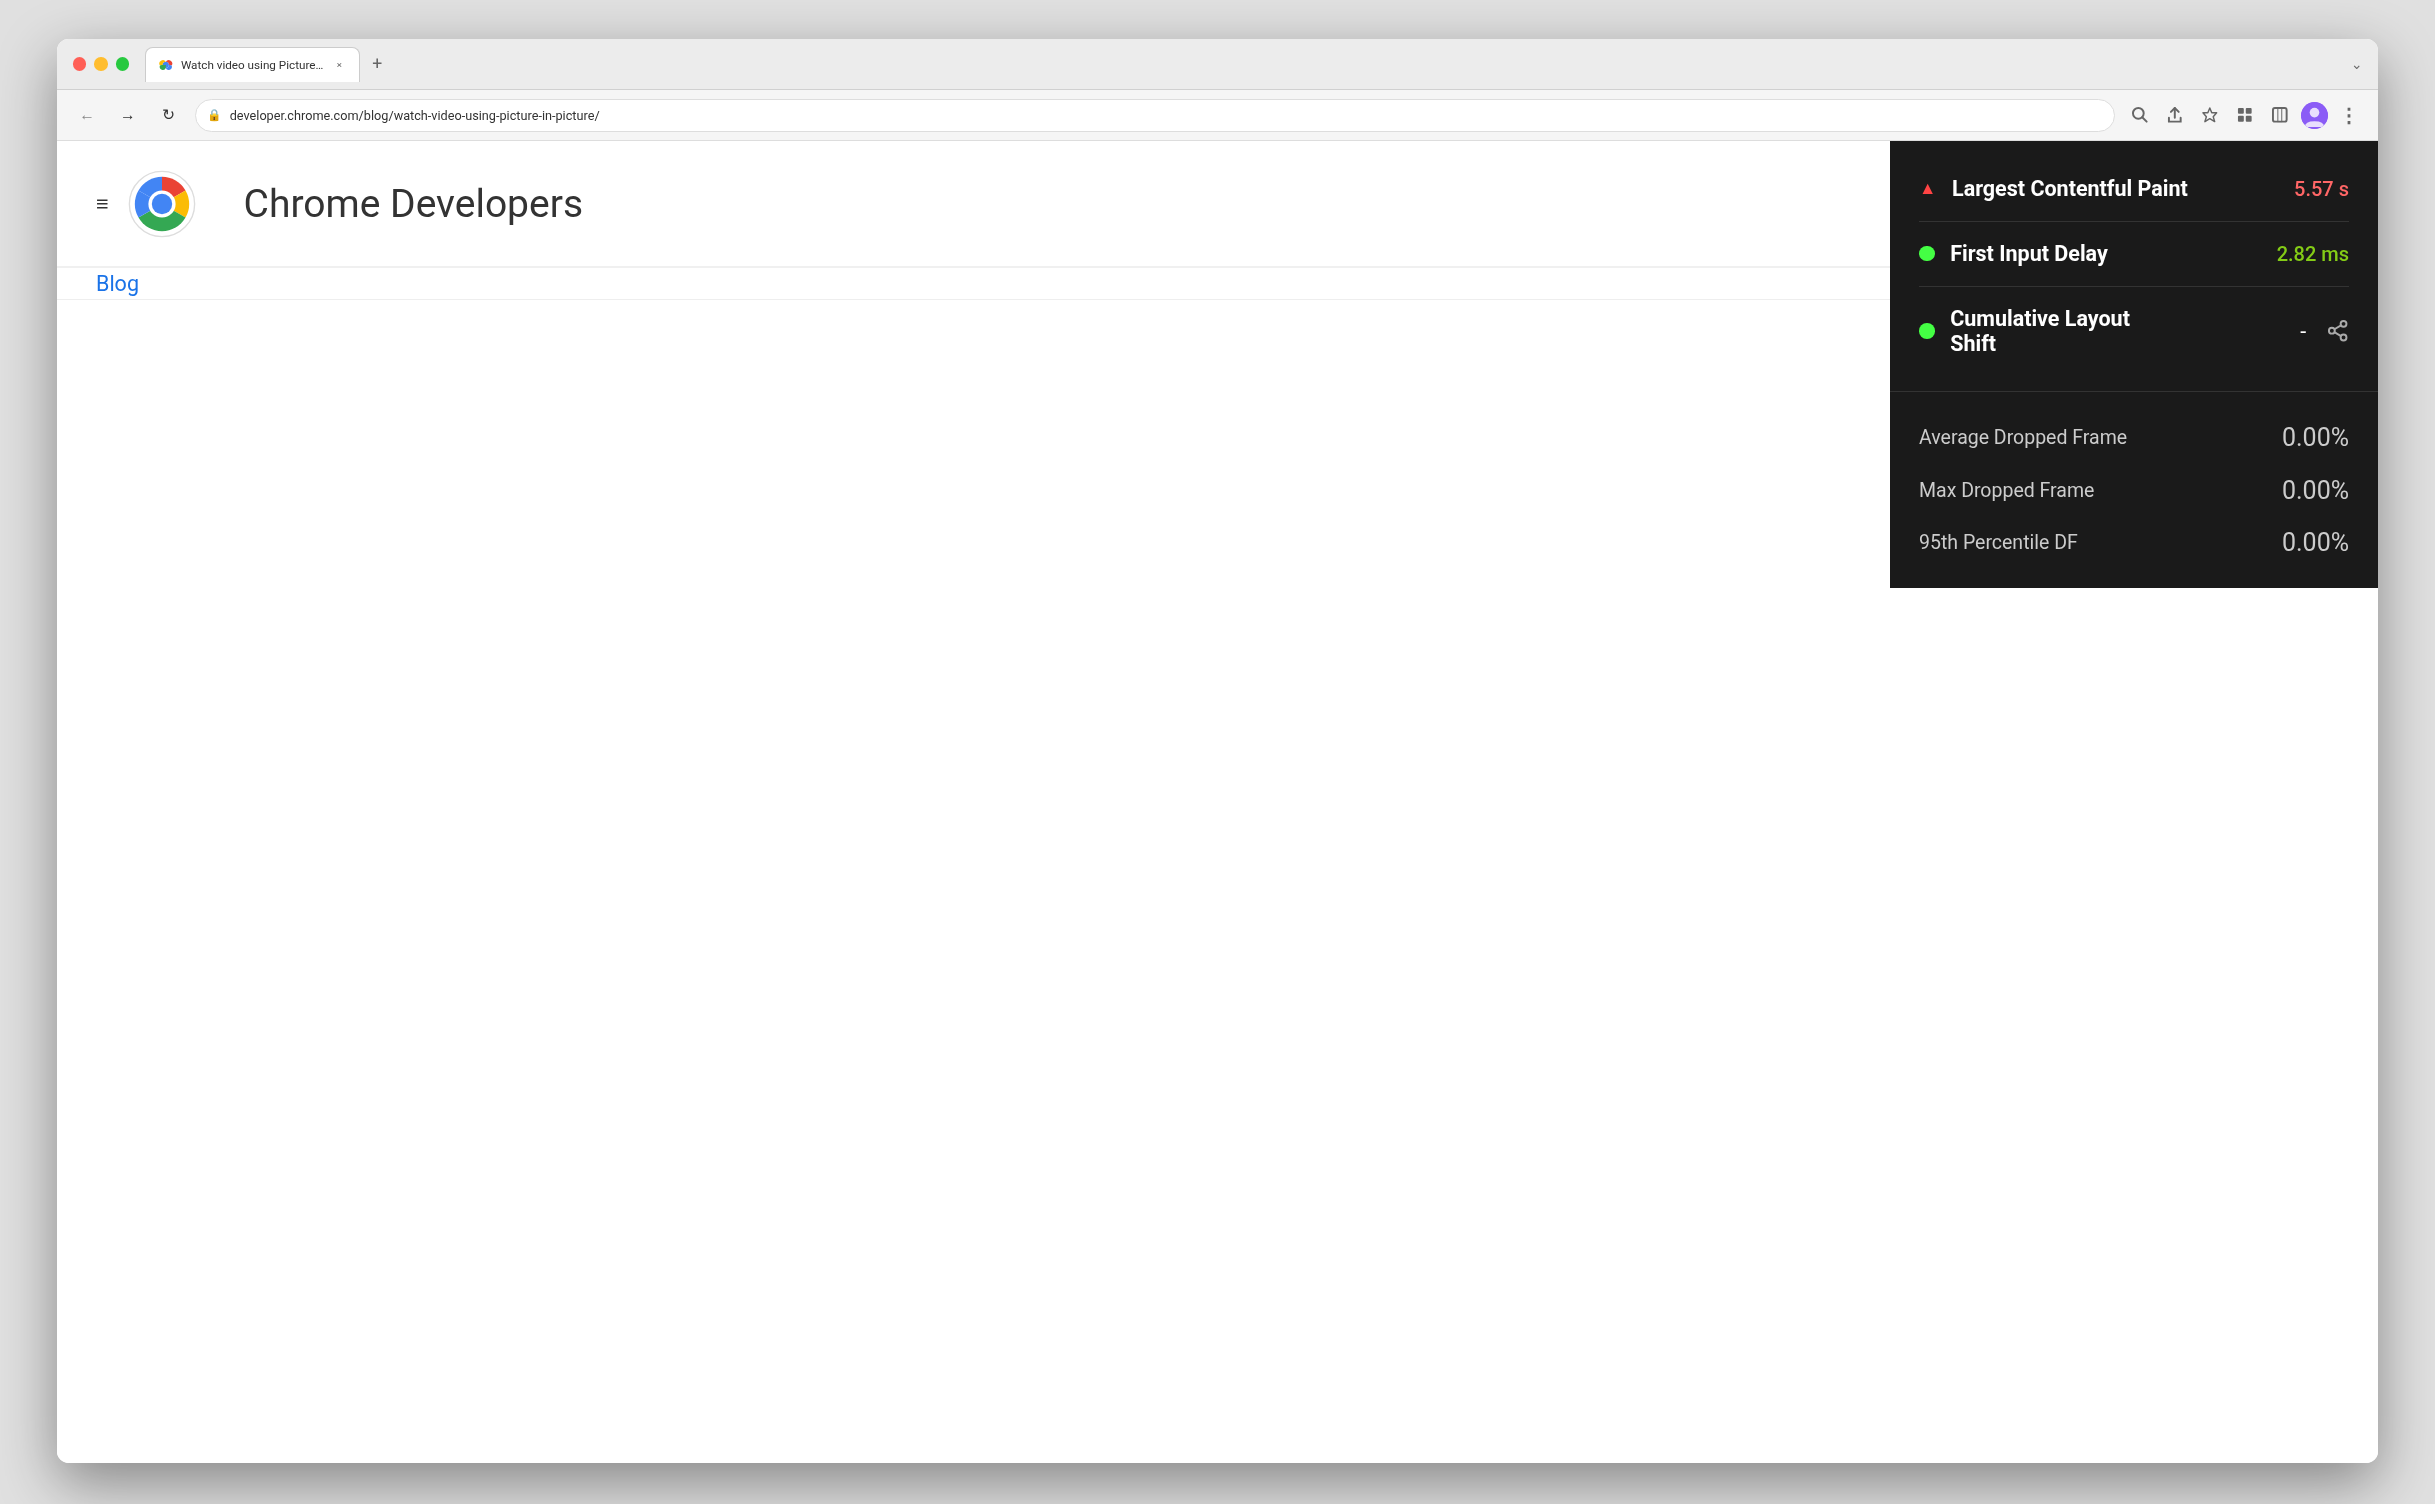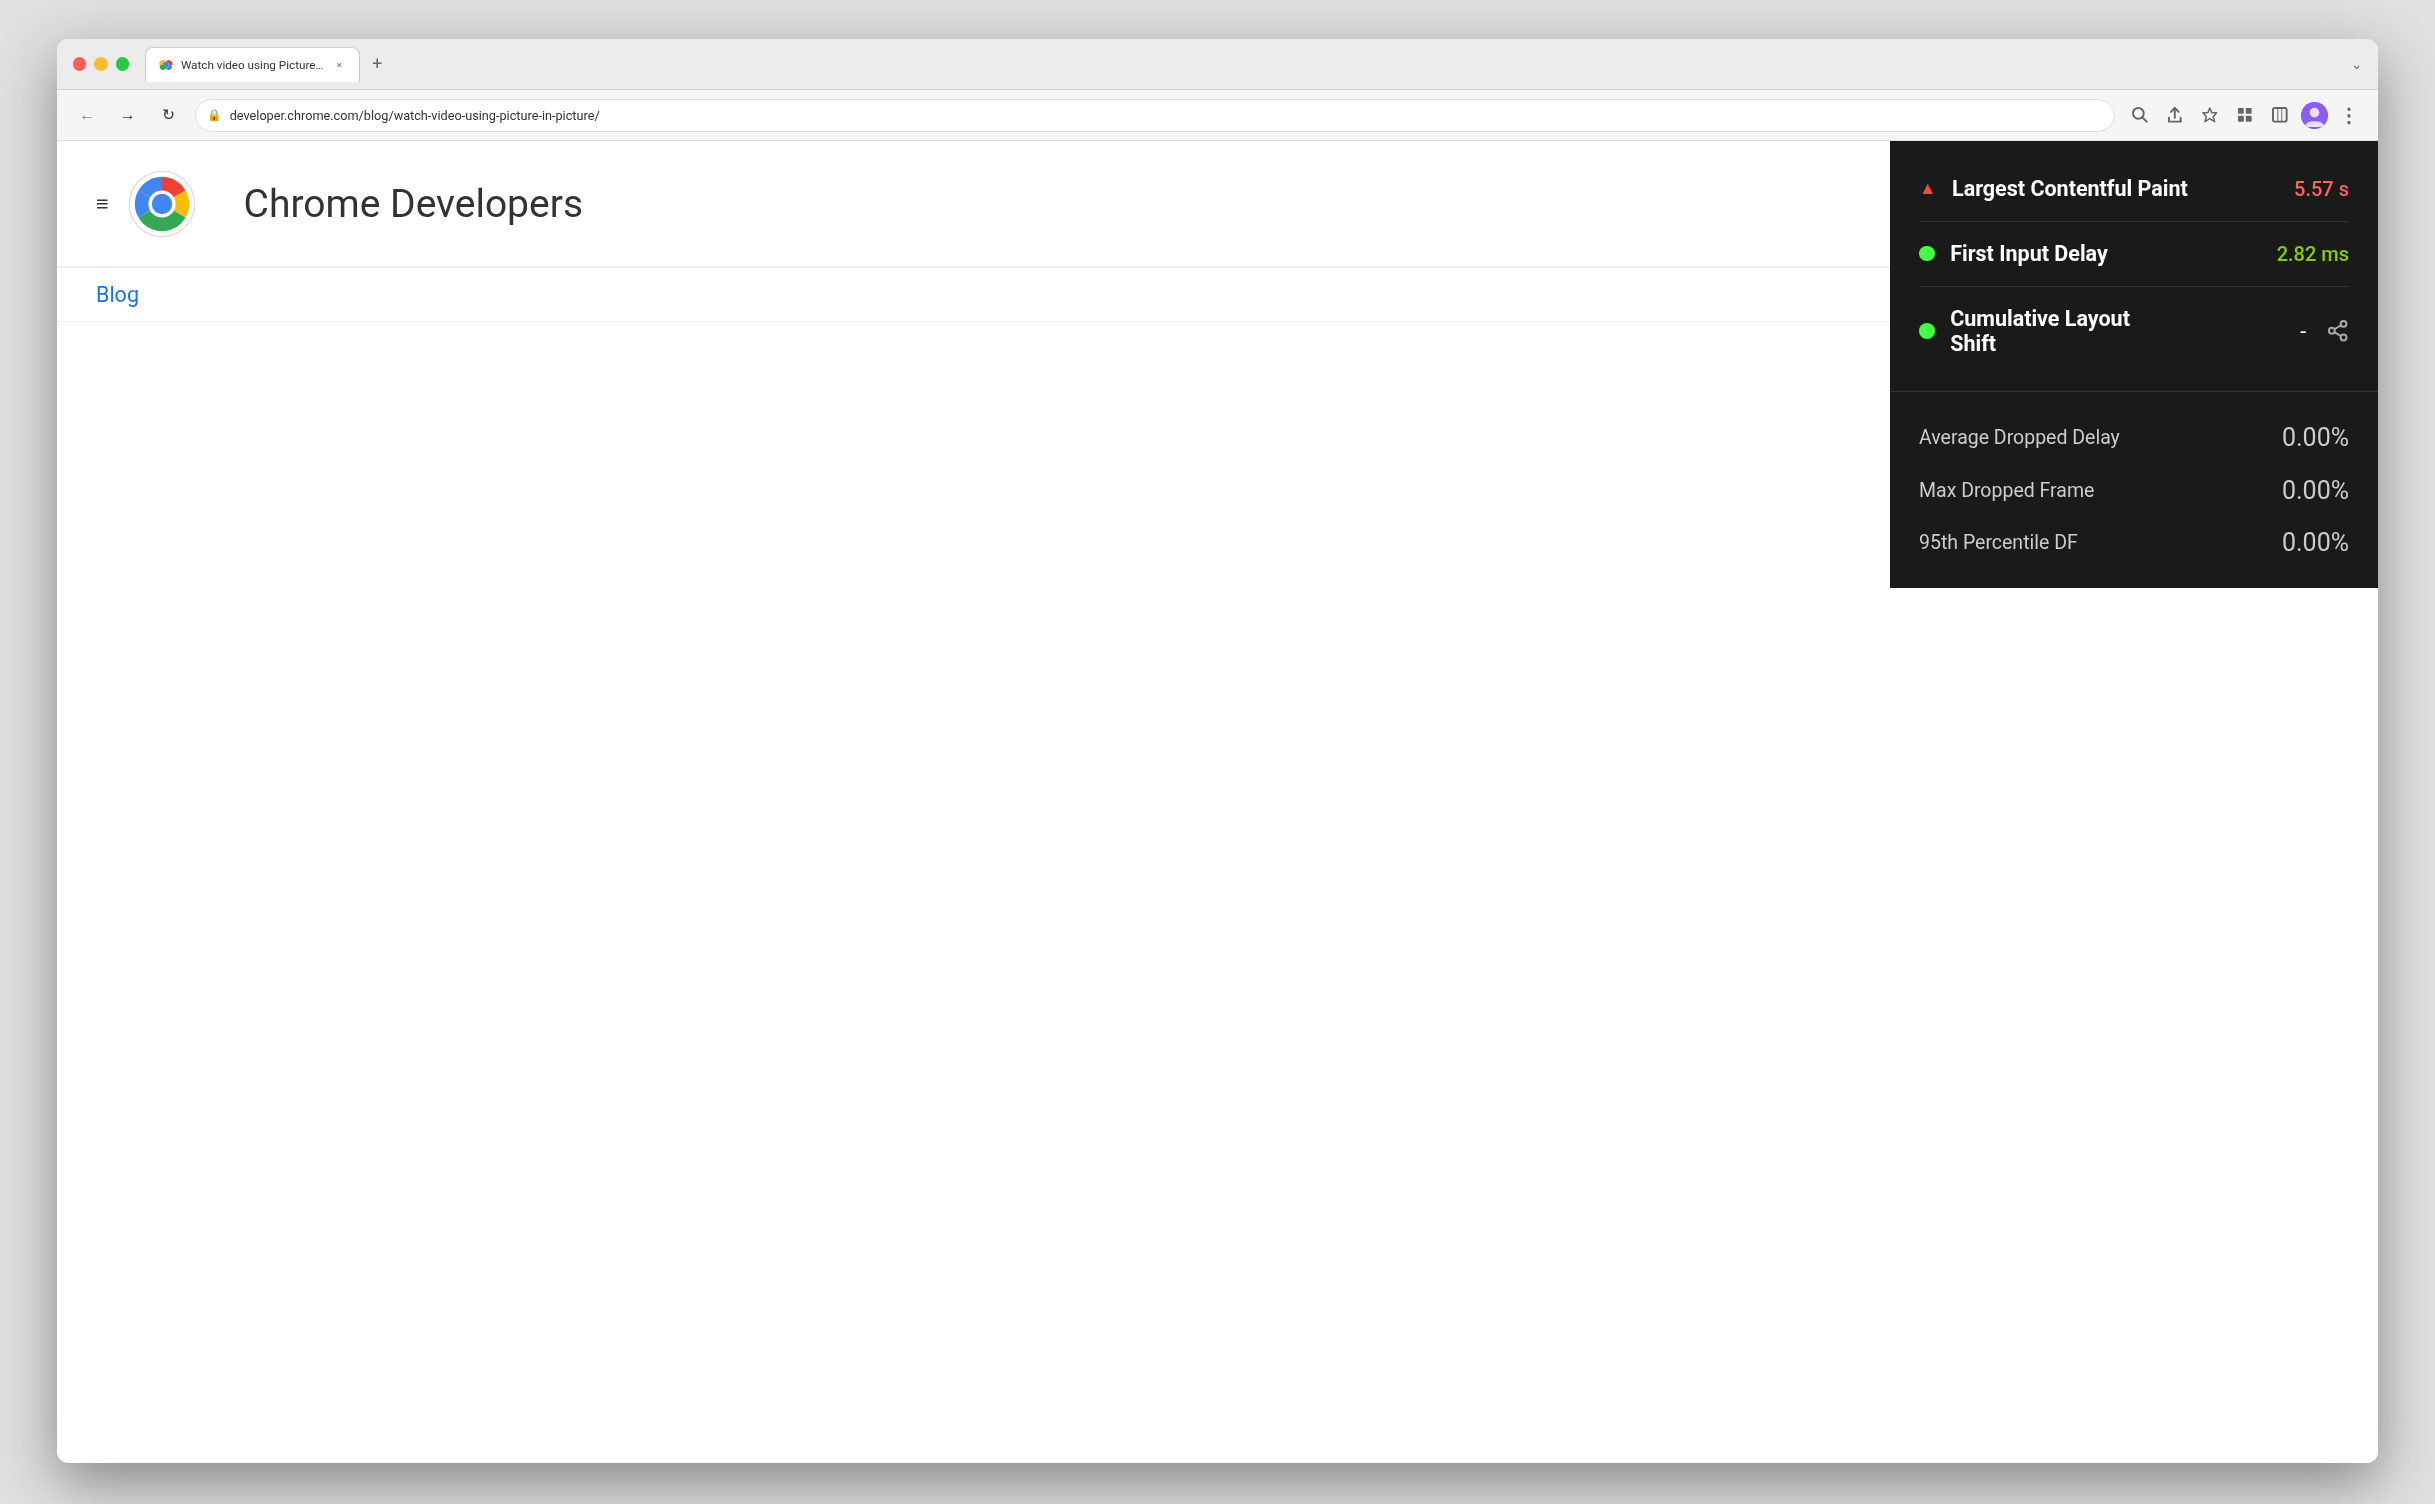--- a/index.html
+++ b/index.html
@@ -204,21 +204,21 @@
     }
 
     .page-title-text {
       font-size: 39px;
       font-weight: 400;
       color: #333;
       margin-left: 28px;
     }
 
     .page-nav {
-      padding: 14px 39px;
+      padding: 3px 39px;
       border-bottom: 1px solid #eee;
     }
 
     .blog-link {
       color: #1a73e8;
       font-size: 21.5px;
       text-decoration: none;
       font-weight: 400;
     }
 
@@ -464,21 +464,21 @@
               <circle cx="18" cy="19" r="3" fill="none" stroke="#aaa" stroke-width="2"></circle>
               <line x1="8.59" y1="13.51" x2="15.42" y2="17.49" stroke="#aaa" stroke-width="2"></line>
               <line x1="15.41" y1="6.51" x2="8.59" y2="10.49" stroke="#aaa" stroke-width="2"></line>
             </svg>
           </div>
         </div>
       </div>
 
       <div class="perf-section-bottom">
         <div class="perf-row">
-          <span class="perf-row-name">Average Dropped Delay</span>
+          <span class="perf-row-name">Average Dropped Frame</span>
           <span class="perf-row-value">0.00%</span>
         </div>
         <div class="perf-row">
           <span class="perf-row-name">Max Dropped Frame</span>
           <span class="perf-row-value">0.00%</span>
         </div>
         <div class="perf-row">
           <span class="perf-row-name">95th Percentile DF</span>
           <span class="perf-row-value">0.00%</span>
         </div>

